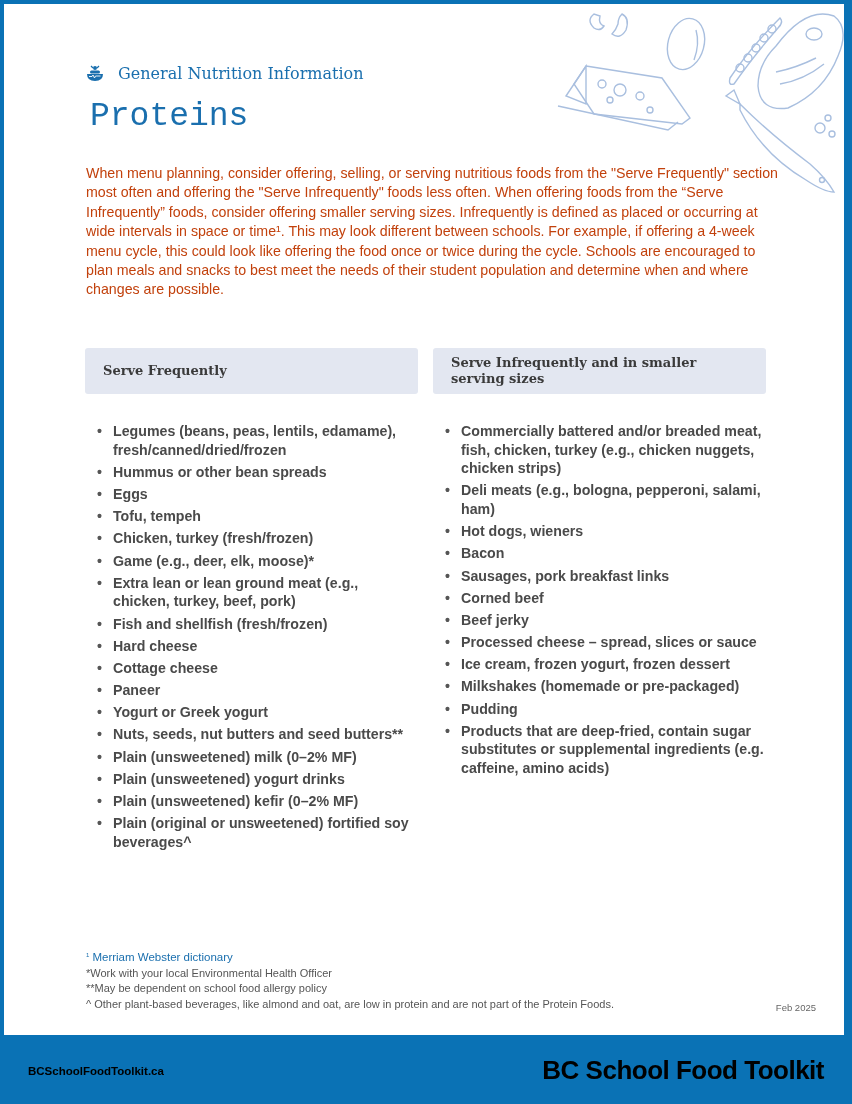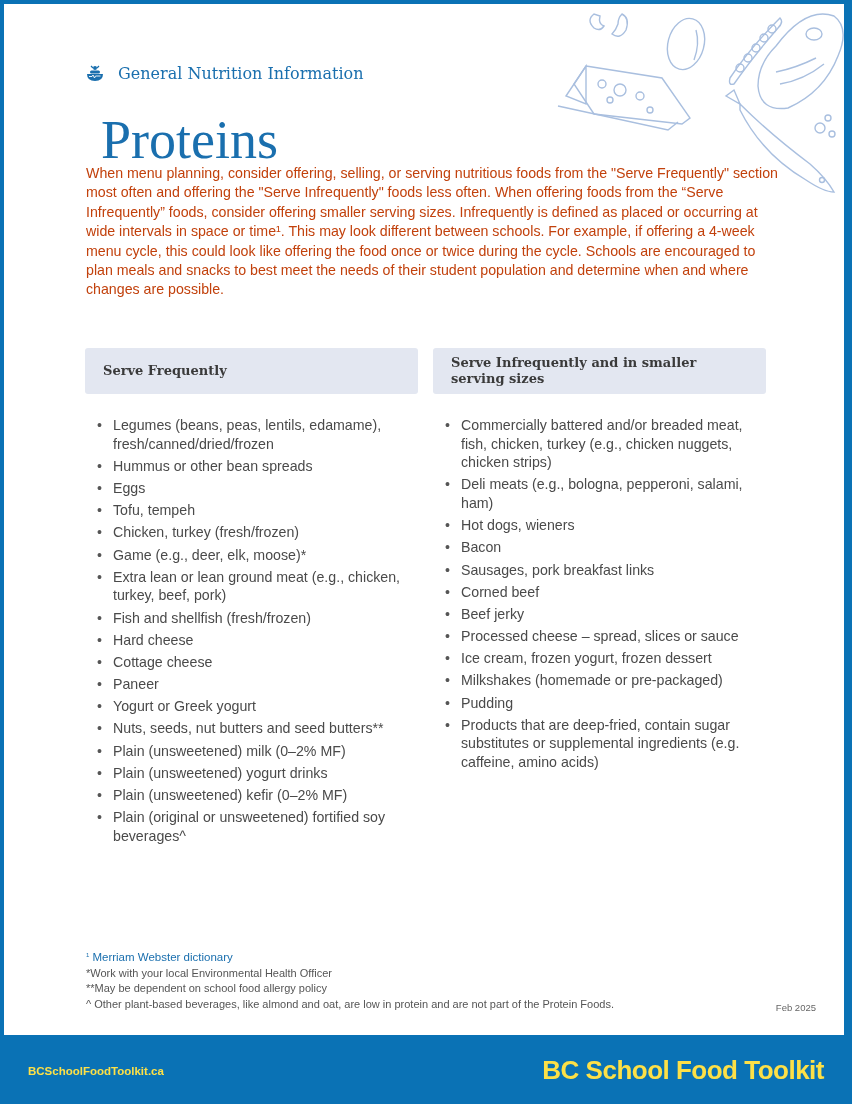--- a/index.html
+++ b/index.html
@@ -11,48 +11,48 @@
   .page {
     position: absolute; left: 4px; top: 4px; width: 840px; height: 1031px;
     background: #ffffff; overflow: hidden;
   }
   .illustration { position: absolute; left: 546px; top: -4px; width: 294px; height: 200px; }
   .kicker {
     position: absolute; left: 82px; top: 60px; display: flex; align-items: center; gap: 14px;
     color: #1a6fae; font-family: "DejaVu Serif", serif; font-size: 16px;
   }
   .title {
-    position: absolute; left: 82px; top: 90px; margin: 15px;
-    color: #1a6fae; font-family: Liberation Serif, serif; font-weight: normal; font-size: 54px; letter-spacing: 0px;
+    position: absolute; left: 82px; top: 90px; margin: 4px;
+    color: #1a6fae; font-family: Liberation Mono, monospace; font-weight: normal; font-size: 33px; letter-spacing: 0px;
   }
   .intro {
     position: absolute; left: 82px; top: 160px; width: 700px; margin: 0;
     color: #c2410c; font-size: 14.2px; line-height: 19.4px;
   }
   .col { position: absolute; top: 344px; width: 333px; }
   .col.left { left: 81px; }
   .col.right { left: 429px; }
   .col-head {
     background: #e3e7f1; border-radius: 3px; height: 46px; box-sizing: border-box;
     padding: 0 18px; display: flex; align-items: center;
     font-family: "DejaVu Serif", serif; font-weight: bold; font-size: 13px; color: #3a3a3a; line-height: 16px;
   }
-  .col ul { list-style: none; margin: 0; padding: 22px 0 0 10px; }
+  .col ul { list-style: none; margin: 0; padding: 28px 0 0 10px; font-weight: bold; }
   .col li {
     position: relative; padding-left: 18px; font-size: 14.2px; color: #4a4a4a; line-height: 18.6px; margin-bottom: 3.6px;
   }
   .col li::before { content: "•"; position: absolute; left: 2px; top: 0; color: #555; }
   .footnotes { position: absolute; left: 82px; top: 944px; font-size: 11px; color: #555; line-height: 15.5px; }
   .footnotes .link { color: #1a6fae; font-weight: normal; font-size: 11.5px; text-decoration: none; }
   .footnotes sup { font-size: 6px; color: #1a6fae; vertical-align: 4px; }
   .date { position: absolute; right: 28px; top: 998px; font-size: 9.5px; color: #666; }
   .footer {
     position: absolute; left: 0; top: 1037px; width: 852px; height: 67px;
     display: flex; align-items: center; justify-content: space-between; padding: 0 28px; box-sizing: border-box;
-    color: #fde047;
+    color: #000000;
   }
   .footer .url { font-weight: bold; font-size: 11.5px; }
   .footer .brand { font-weight: bold; font-size: 26px; letter-spacing: -0.5px; }
 </style>
 </head>
 <body>
 
 <div class="page">
 
   <svg class="illustration" viewBox="0 0 294 200" fill="none" stroke="#a9bfdf" stroke-width="1.4">

